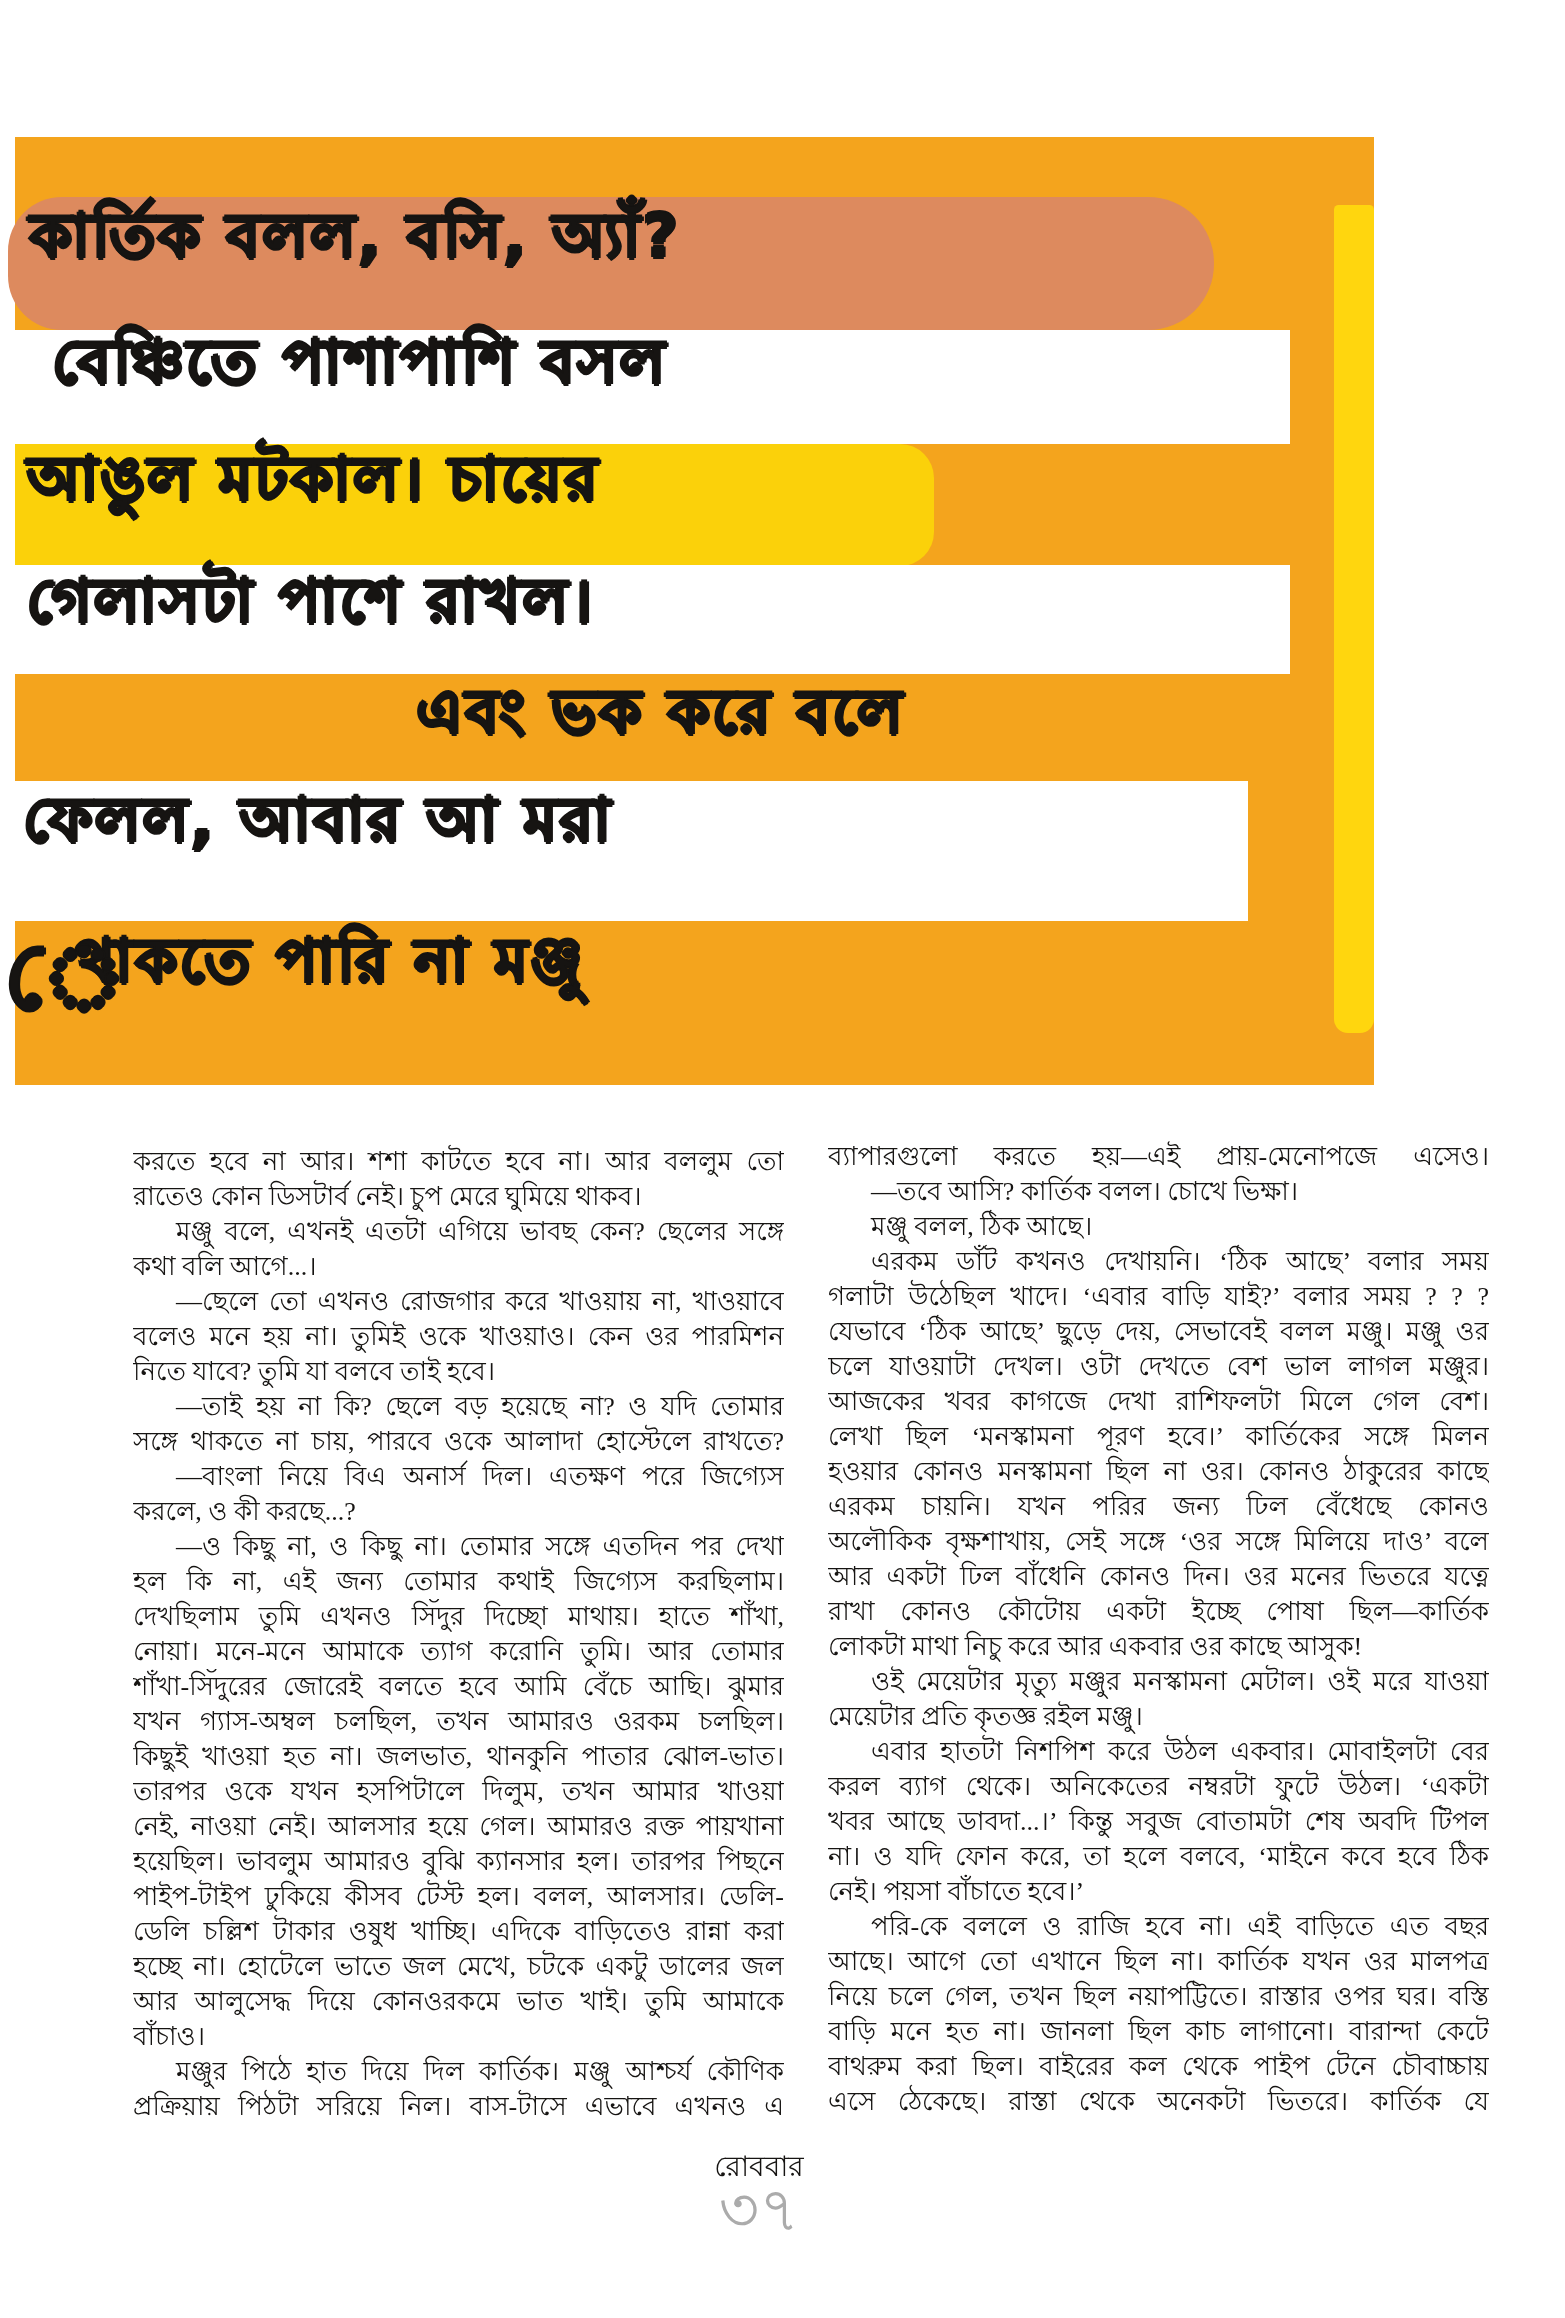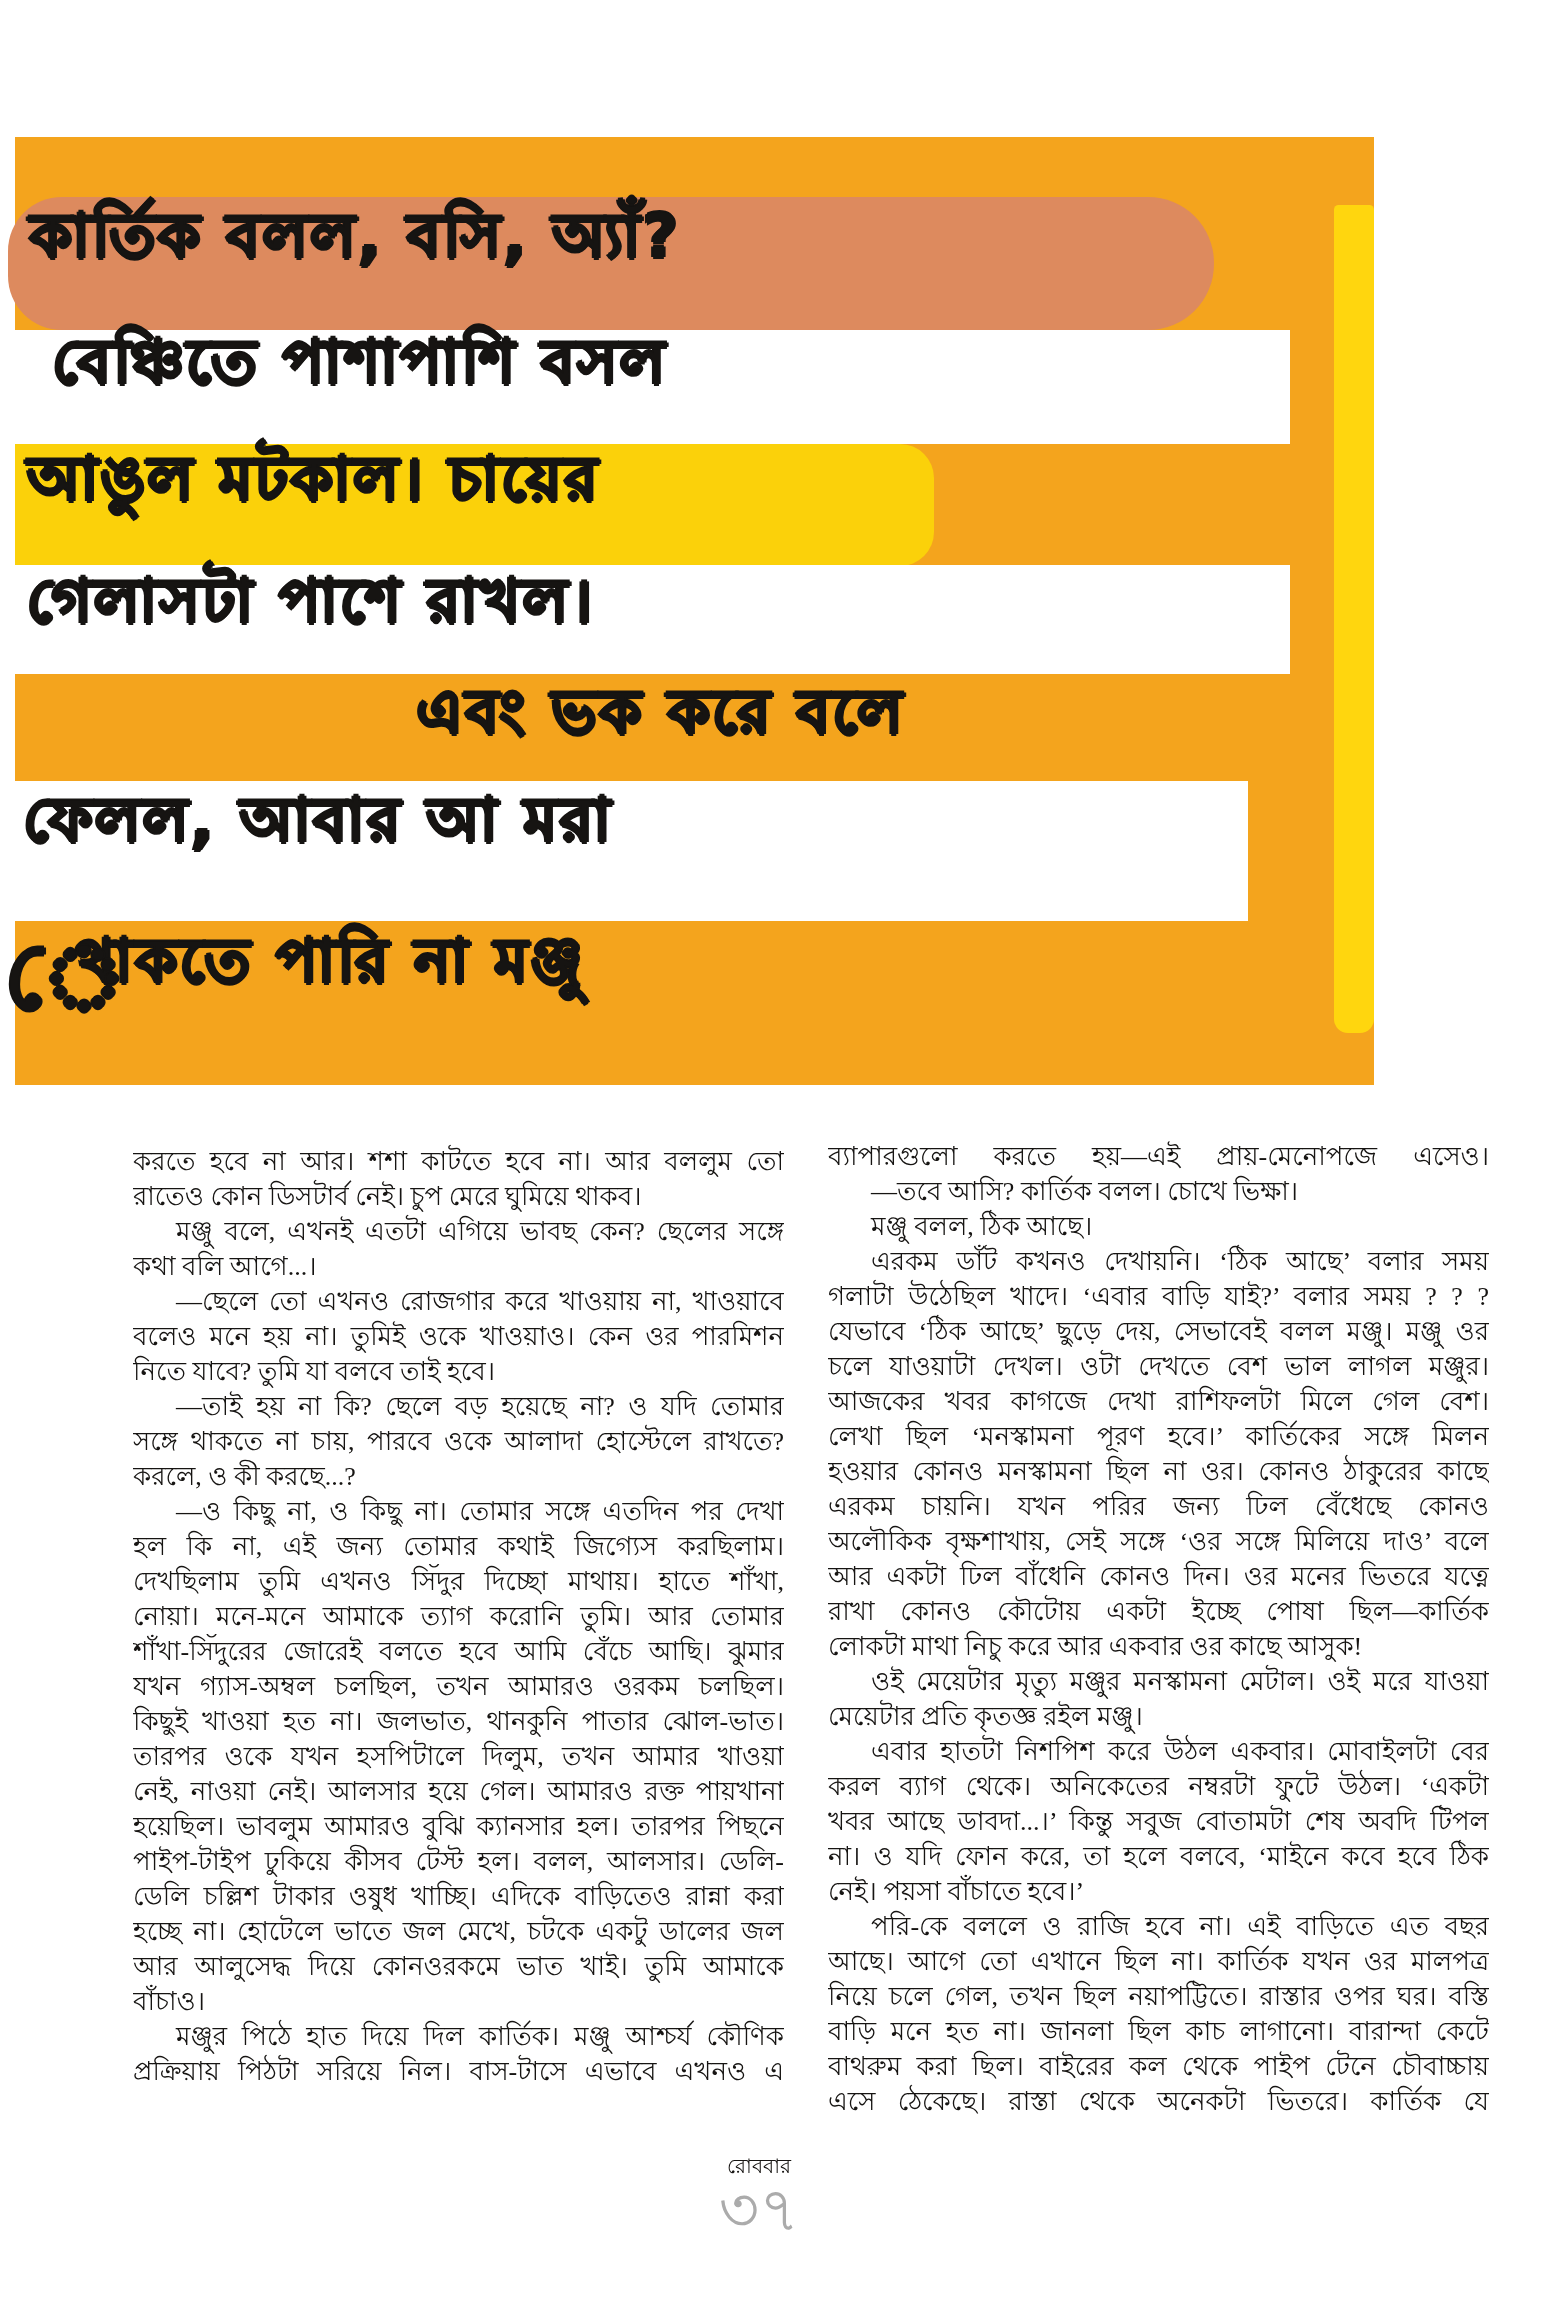--- a/index.html
+++ b/index.html
@@ -25,21 +25,21 @@
   .fragment{font-size:91px;}
   
   .column{position:absolute;font-size:26px;}
   .col-left{left:133px;top:1144px;width:651px;}
   .col-right{left:799px;top:1139px;width:661px;margin-left:29px;}
   .text-line{height:35px;line-height:35px;overflow:hidden;text-align:left;}
   .text-line.justify{text-align:justify;text-align-last:justify;}
   .text-line.indent{text-indent:43px;}
   
   .footer{position:absolute;left:624px;top:2151px;width:270px;text-align:center;}
-  .magazine-title{font-size:20px;line-height:31px;color:var(--ink,#161412);}
+  .magazine-title{font-size:28px;line-height:31px;color:var(--ink,#161412);}
   .page-number{font-size:62px;line-height:55px;color:var(--page-number-grey,#ABABAB);
                font-family:"DejaVu Serif","Liberation Serif",serif;}
 </style>
 </head>
 <body>
 
 <div class="page">
 
   <div class="header-art">
     <div class="band band-salmon"></div>
@@ -63,20 +63,21 @@
   <div class="column col-left" id="col-left">
       <div class="text-line justify">করতে হবে না আর। শশা কাটতে হবে না। আর বললুম তো</div>
       <div class="text-line">রাতেও কোন ডিসটার্ব নেই। চুপ মেরে ঘুমিয়ে থাকব।</div>
       <div class="text-line justify indent">মঞ্জু বলে, এখনই এতটা এগিয়ে ভাবছ কেন? ছেলের সঙ্গে</div>
       <div class="text-line">কথা বলি আগে...।</div>
       <div class="text-line justify indent">—ছেলে তো এখনও রোজগার করে খাওয়ায় না, খাওয়াবে</div>
       <div class="text-line justify">বলেও মনে হয় না। তুমিই ওকে খাওয়াও। কেন ওর পারমিশন</div>
       <div class="text-line">নিতে যাবে? তুমি যা বলবে তাই হবে।</div>
       <div class="text-line justify indent">—তাই হয় না কি? ছেলে বড় হয়েছে না? ও যদি তোমার</div>
       <div class="text-line justify">সঙ্গে থাকতে না চায়, পারবে ওকে আলাদা হোস্টেলে রাখতে?</div>
+      <div class="text-line justify indent">—বাংলা নিয়ে বিএ অনার্স দিল। এতক্ষণ পরে জিগ্যেস</div>
       <div class="text-line">করলে, ও কী করছে...?</div>
       <div class="text-line justify indent">—ও কিছু না, ও কিছু না। তোমার সঙ্গে এতদিন পর দেখা</div>
       <div class="text-line justify">হল কি না, এই জন্য তোমার কথাই জিগ্যেস করছিলাম।</div>
       <div class="text-line justify">দেখছিলাম তুমি এখনও সিঁদুর দিচ্ছো মাথায়। হাতে শাঁখা,</div>
       <div class="text-line justify">নোয়া। মনে-মনে আমাকে ত্যাগ করোনি তুমি। আর তোমার</div>
       <div class="text-line justify">শাঁখা-সিঁদুরের জোরেই বলতে হবে আমি বেঁচে আছি। ঝুমার</div>
       <div class="text-line justify">যখন গ্যাস-অম্বল চলছিল, তখন আমারও ওরকম চলছিল।</div>
       <div class="text-line justify">কিছুই খাওয়া হত না। জলভাত, থানকুনি পাতার ঝোল-ভাত।</div>
       <div class="text-line justify">তারপর ওকে যখন হসপিটালে দিলুম, তখন আমার খাওয়া</div>
       <div class="text-line justify">নেই, নাওয়া নেই। আলসার হয়ে গেল। আমারও রক্ত পায়খানা</div>

